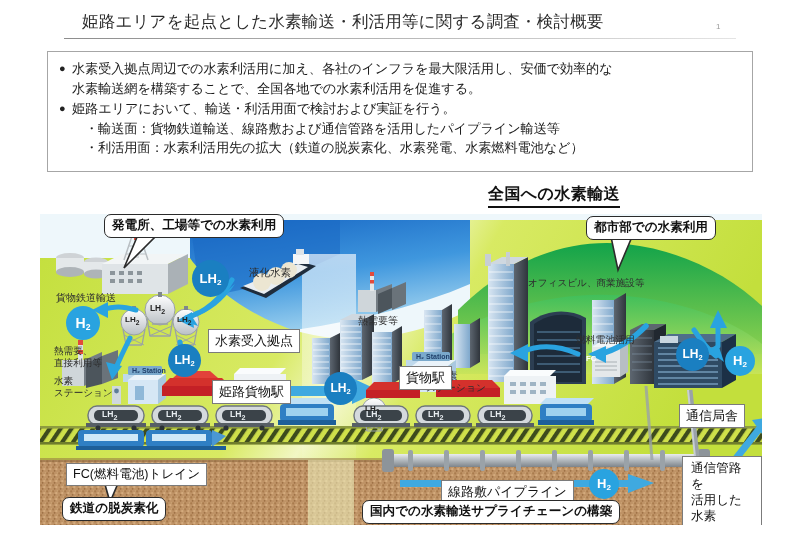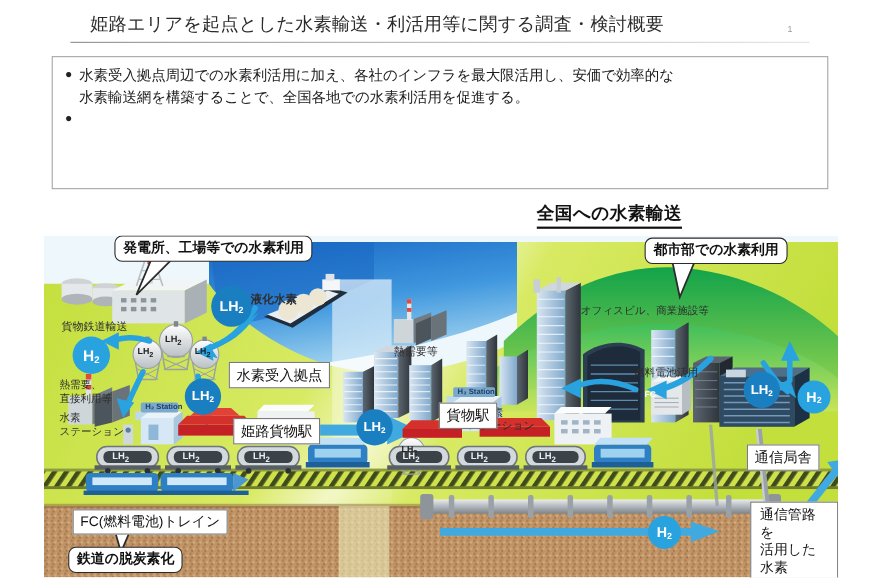--- a/index.html
+++ b/index.html
@@ -94,20 +94,25 @@
       <div class="bli">
         <div class="bdot">●</div>
         <div>
           <div class="btxt">水素受入拠点周辺での水素利活用に加え、各社のインフラを最大限活用し、安価で効率的な</div>
           <div class="btxt">水素輸送網を構築することで、全国各地での水素利活用を促進する。</div>
         </div>
       </div>
 
       <div class="bli">
         <div class="bdot">●</div>
+        <div>
+          <div class="btxt">姫路エリアにおいて、輸送・利活用面で検討および実証を行う。</div>
+          <div class="sub">・輸送面：貨物鉄道輸送、線路敷および通信管路を活用したパイプライン輸送等</div>
+          <div class="sub">・利活用面：水素利活用先の拡大（鉄道の脱炭素化、水素発電、水素燃料電池など）</div>
+        </div>
       </div>
 
     </div>
   </div>
 
   <div class="sechead" id="sec-right">全国への水素輸送</div>
 
   <div class="art">
 
     <svg width="722" height="311" viewBox="0 0 722 311">
@@ -572,53 +577,55 @@
     <div class="free" style="left:137px;top:101px;color:#222;font-weight:bold;font-size:8px;">LH<sub>2</sub></div>
     <div class="free" style="left:325px;top:190px;color:#222;font-weight:bold;font-size:8px;">LH<sub>2</sub></div>
 
     <div class="free" style="left:62px;top:195px;color:#e8eef2;font-weight:bold;font-size:8.6px;">LH<sub>2</sub></div>
     <div class="free" style="left:126px;top:195px;color:#e8eef2;font-weight:bold;font-size:8.6px;">LH<sub>2</sub></div>
     <div class="free" style="left:190px;top:195px;color:#e8eef2;font-weight:bold;font-size:8.6px;">LH<sub>2</sub></div>
     <div class="free" style="left:326px;top:195px;color:#e8eef2;font-weight:bold;font-size:8.6px;">LH<sub>2</sub></div>
     <div class="free" style="left:388px;top:195px;color:#e8eef2;font-weight:bold;font-size:8.6px;">LH<sub>2</sub></div>
     <div class="free" style="left:450px;top:195px;color:#e8eef2;font-weight:bold;font-size:8.6px;">LH<sub>2</sub></div>
 
-    <div class="free" style="left:188px;top:52px;font-size:10.5px;font-weight:bold;">液化水素</div>
+    <div class="free" style="left:209px;top:52px;font-size:10.5px;">液化水素</div>
     <div class="free" style="left:16px;top:78px;font-size:10px;">貨物鉄道輸送</div>
     <div class="free" style="left:14px;top:131px;font-size:9.6px;">熱需要、</div>
     <div class="free" style="left:14px;top:143px;font-size:9.6px;">直接利用等</div>
     <div class="free" style="left:14px;top:161px;font-size:9.6px;">水素</div>
     <div class="free" style="left:14px;top:173px;font-size:9.6px;">ステーション</div>
     <div class="free tiny" style="left:92px;top:153px;">H₂ Station</div>
     <div class="free tiny" style="left:376px;top:139px;">H₂ Station</div>
     <div class="free" style="left:318px;top:101px;font-size:10px;">熱需要等</div>
     <div class="free" style="left:488px;top:63px;font-size:9.6px;">オフィスビル、商業施設等</div>
     <div class="free" style="left:398px;top:156px;font-size:9.8px;">水素</div>
     <div class="free" style="left:386px;top:168px;font-size:9.8px;">ステーション</div>
     <div class="free" style="left:546px;top:140px;font-size:7.6px;color:#fff;font-weight:bold;">FC</div>
     <div class="free" style="left:542px;top:137px;font-size:9px;color:#333;font-weight:bold;opacity:0;"></div>
     <div class="free" style="left:536px;top:120px;font-size:9.8px;">燃料電池活用</div>
 
     <div class="lbl" style="left:168px;top:115px;font-size:13px;">水素受入拠点</div>
     <div class="lbl" style="left:172px;top:166px;font-size:13px;text-align:center;">姫路貨物駅</div>
     <div class="lbl" style="left:359px;top:152px;font-size:13px;">貨物駅</div>
     <div class="lbl" style="left:639px;top:190px;font-size:13px;">通信局舎</div>
     <div class="lbl" style="left:26px;top:249px;font-size:12.6px;">FC(燃料電池)トレイン</div>
+    <div class="lbl" style="left:401px;top:266px;font-size:13px;">線路敷パイプライン</div>
 
     <svg class="tail" style="left:0;top:0;" width="722" height="311">
       <polygon points="100,16 122,16 84,54" fill="#fff" stroke="#2b2b2b" stroke-width="1.6"></polygon>
       <rect x="99" y="8" width="26" height="12" fill="#fff"></rect>
       <polygon points="570,18 594,18 578,56" fill="#fff" stroke="#2b2b2b" stroke-width="1.6"></polygon>
       <rect x="569" y="10" width="28" height="12" fill="#fff"></rect>
       <polygon points="62,260 82,260 70,288" fill="#fff" stroke="#2b2b2b" stroke-width="1.6"></polygon>
       <rect x="61" y="252" width="24" height="12" fill="#fff"></rect>
     </svg>
 
     <div class="callout" style="left:64px;top:0px;">発電所、工場等での水素利用</div>
     <div class="callout" style="left:546px;top:2px;">都市部での水素利用</div>
     <div class="callout" style="left:22px;top:283px;font-family:Liberation Serif, serif;">鉄道の脱炭素化</div>
+    <div class="callout" style="left:322px;top:286px;">国内での水素輸送サプライチェーンの構築</div>
     <div class="lbl" style="left:613px;top:242px;white-space:pre-line;text-align:left;font-size:12.6px;line-height:1.28;padding:3px 8px;margin-left:29px;">通信管路を
 活用した水素
 パイプライン</div>
 
   </div>
 
 </div>
 
 </body></html>

